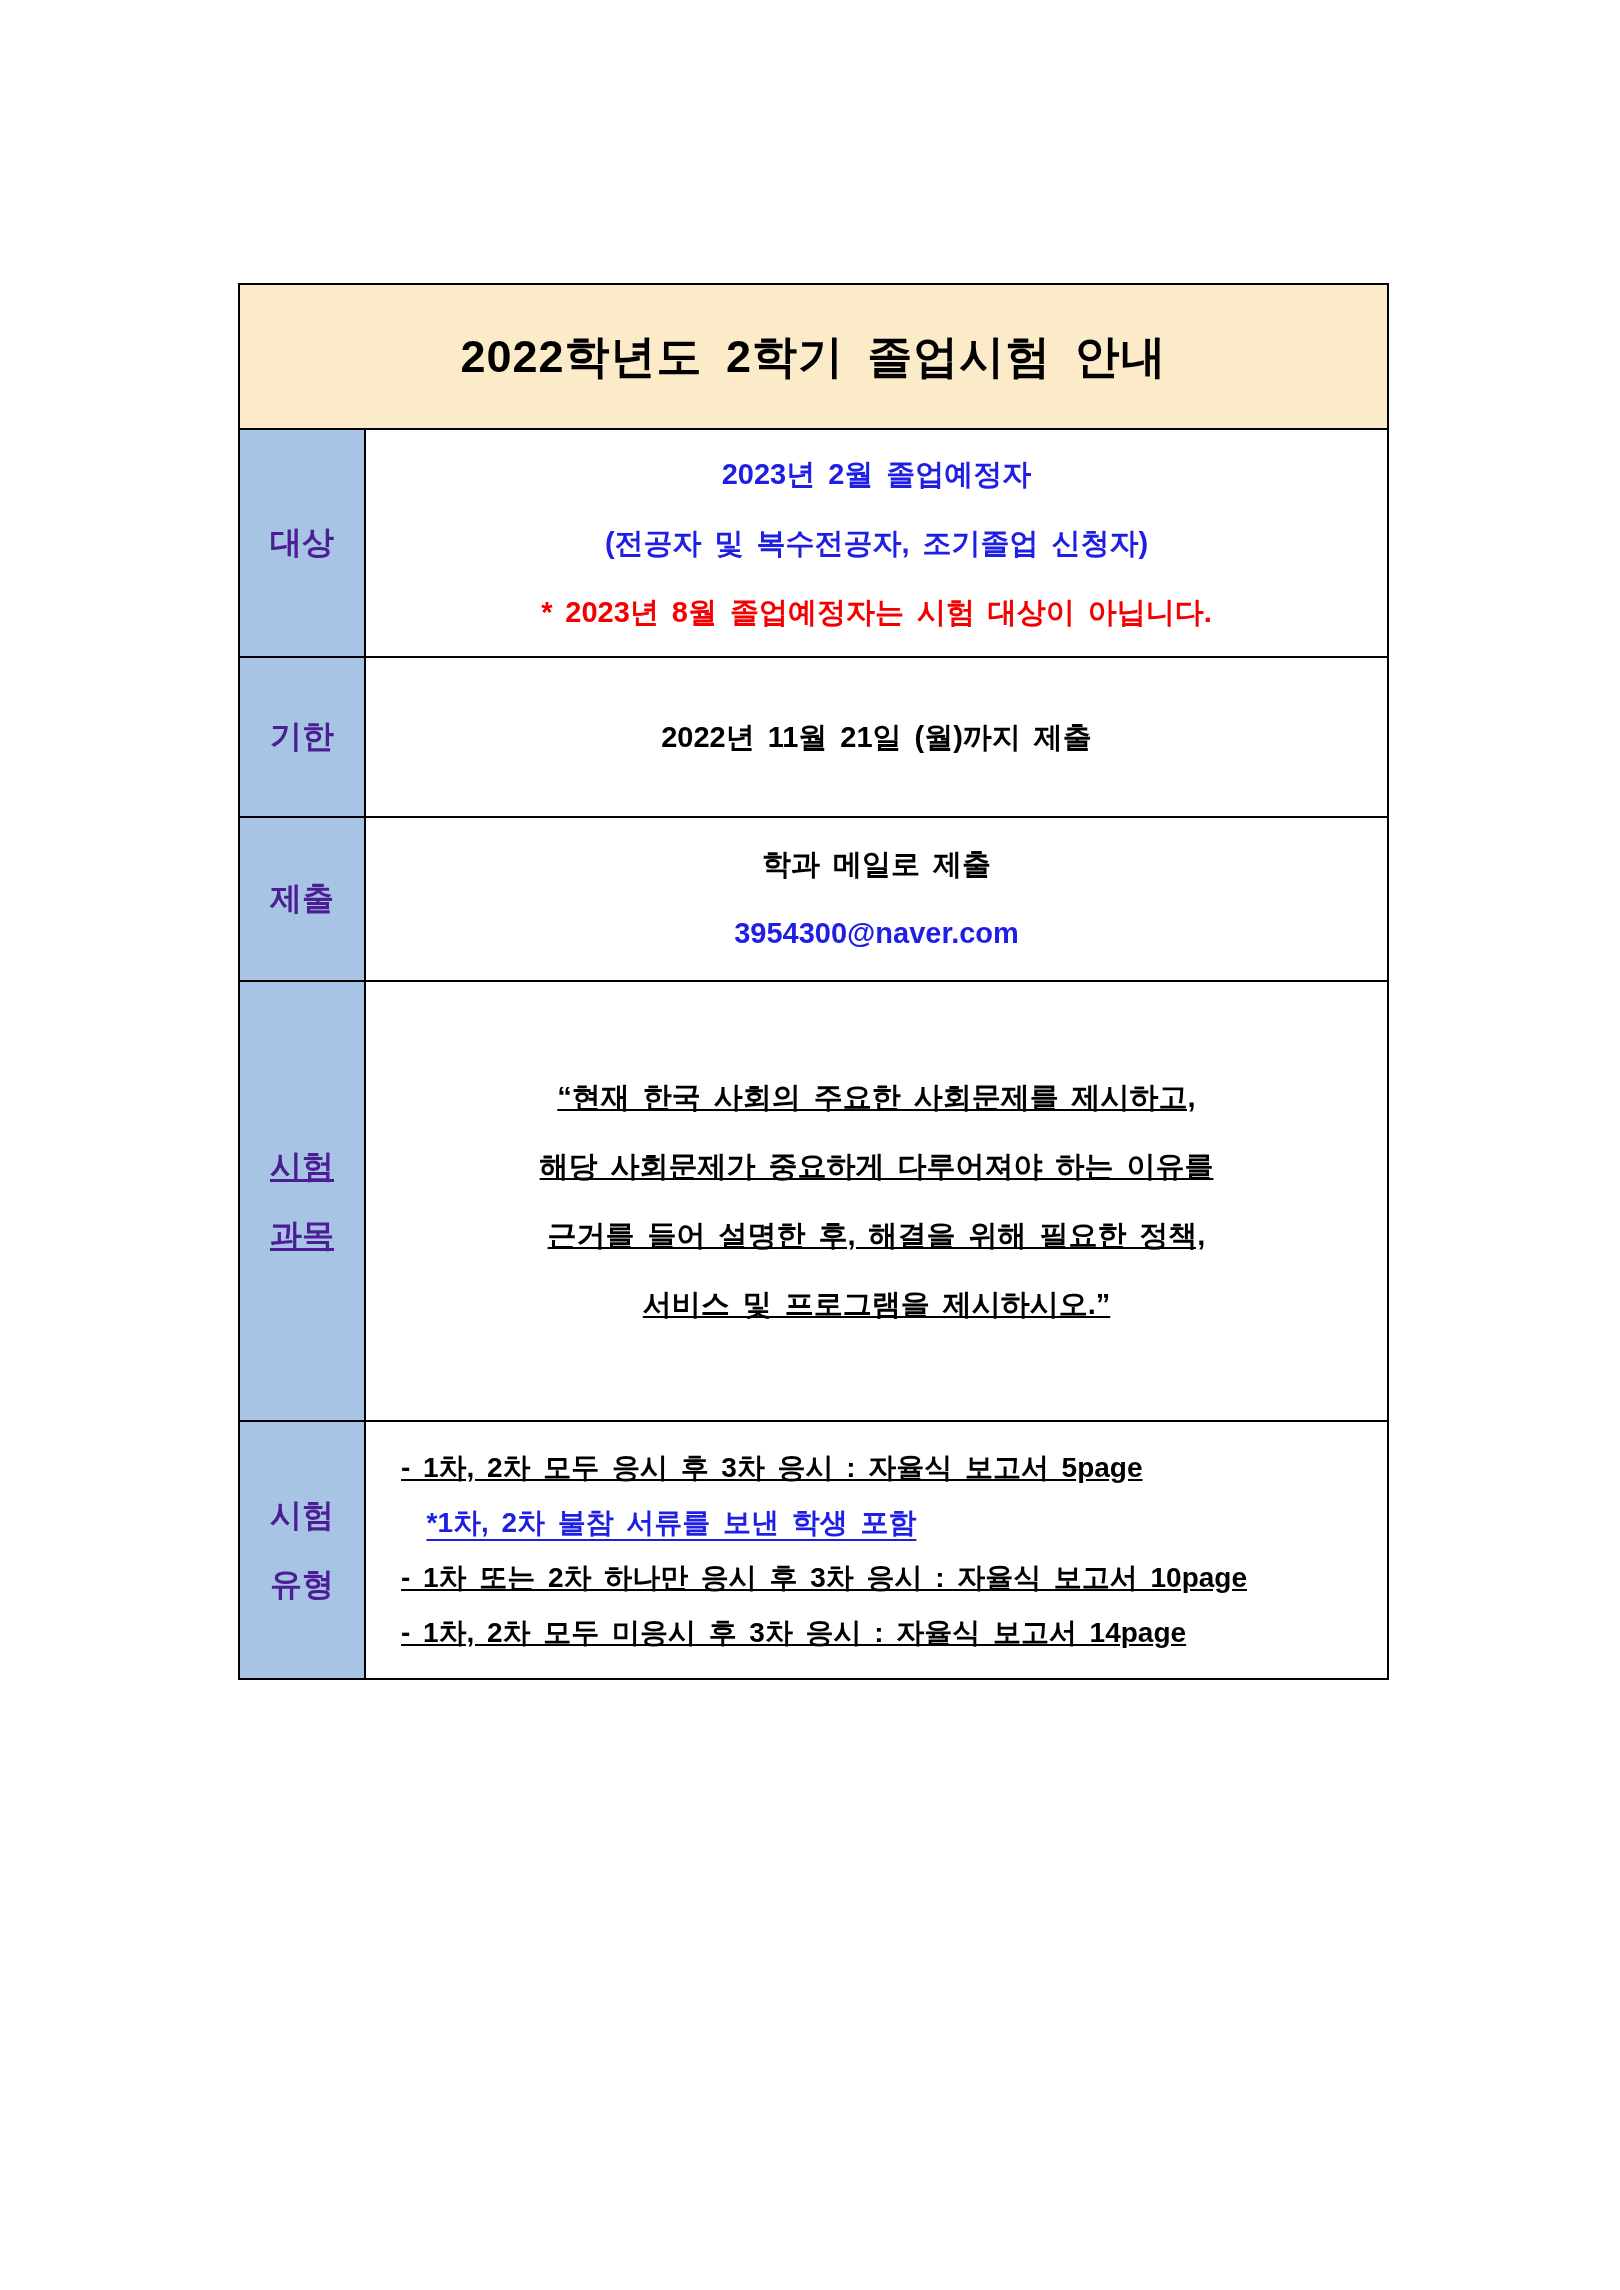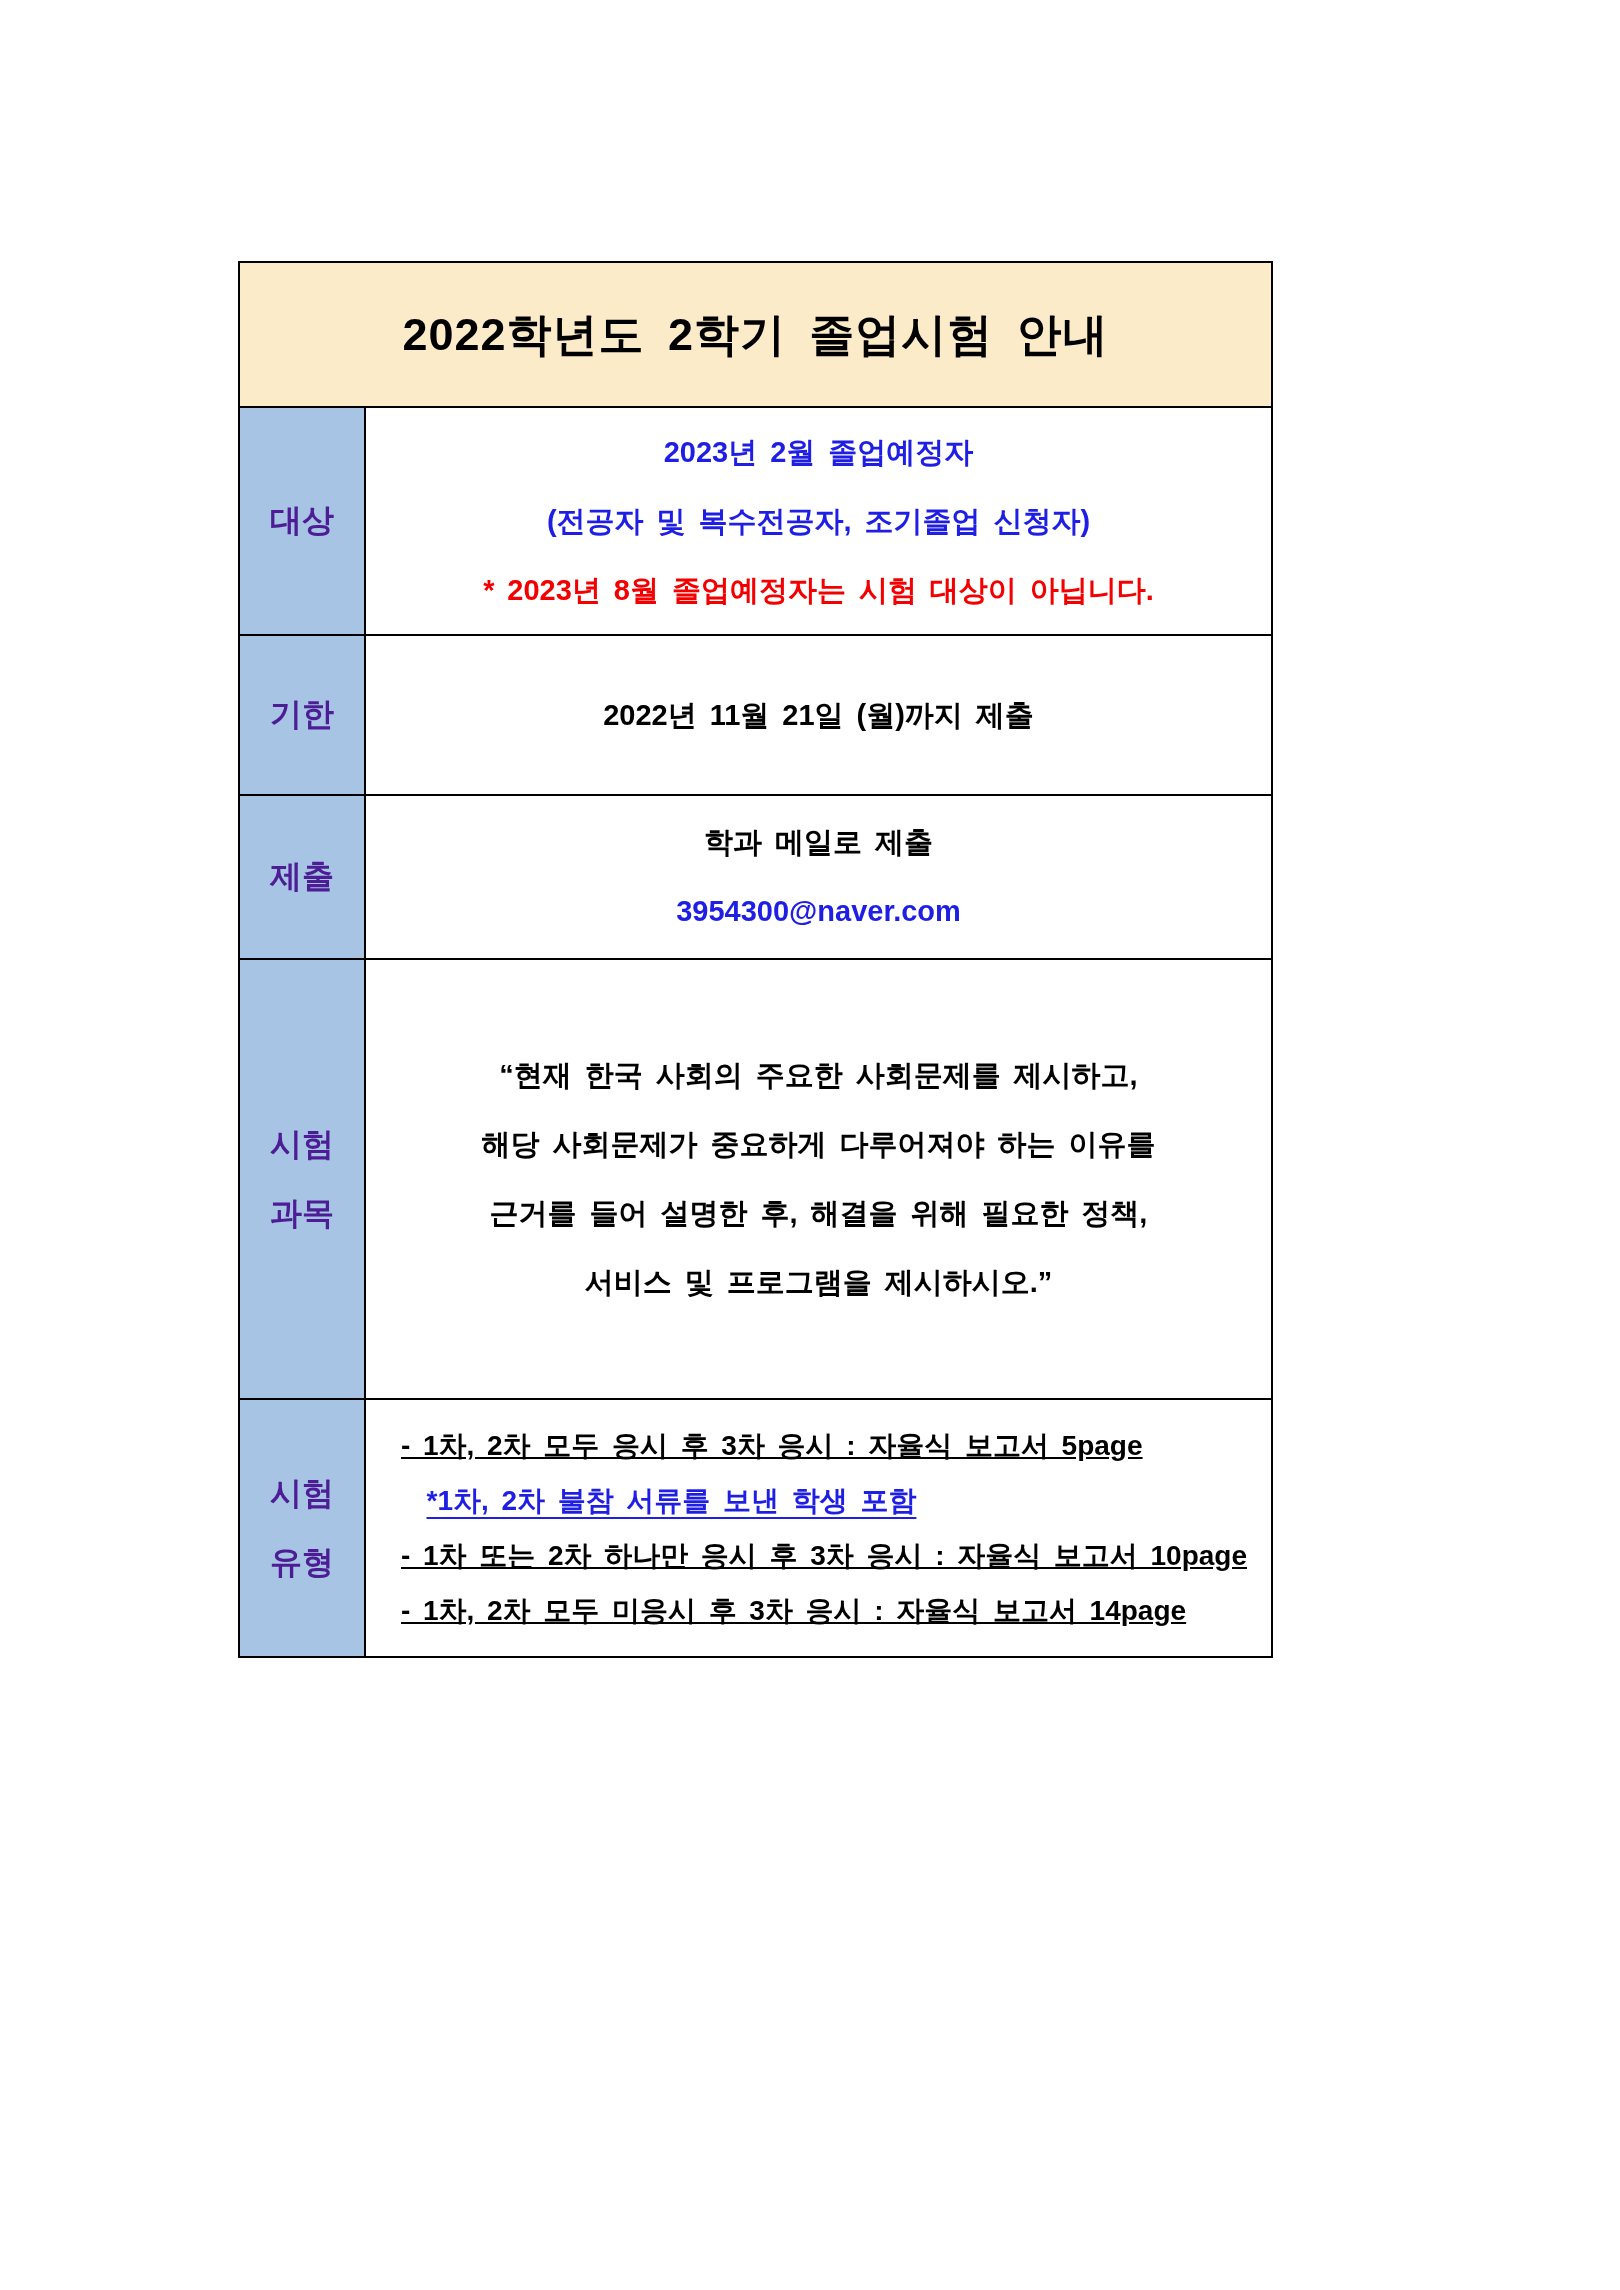--- a/index.html
+++ b/index.html
@@ -15,22 +15,22 @@
     font-weight: bold;
     color: #000000;
   }
   .page {
     position: absolute;
     inset: 0;
   }
   table.notice-table {
     position: absolute;
     left: 238px;
-    top: 261px;
-    width: 1035px;
+    top: 283px;
+    width: 1151px;
     border-collapse: collapse;
     table-layout: fixed;
   }
   td {
     border: 2px solid var(--border, #000);
     padding: 0;
     vertical-align: middle;
     text-align: center;
     font-weight: bold;
   }
@@ -44,21 +44,21 @@
   }
   .hdr {
     background: var(--header-bg, #A7C4E4);
     font-size: 32px;
     color: #4c1d95;
   }
   .hdr .hl { line-height: 69px; }
   .r0 td { height: 226px; margin-top: 47px; }
   .r1 td { height: 158px; }
   .r2 td { height: 162px; }
-  .r3 td { height: 438px; }
+  .r3 td { height: 438px; text-decoration: underline; }
   .r4 td { height: 256px; }
   .ln {
     line-height: 69px;
     font-size: 29px;
     word-spacing: 4.9px;
     white-space: nowrap;
   }
   .r4 td.content { text-align: left; padding-left: 35px; }
   .r4 .ln { line-height: 55px; font-size: 28px; text-decoration: underline; }
   .indent { padding-left: 25.5px; }

